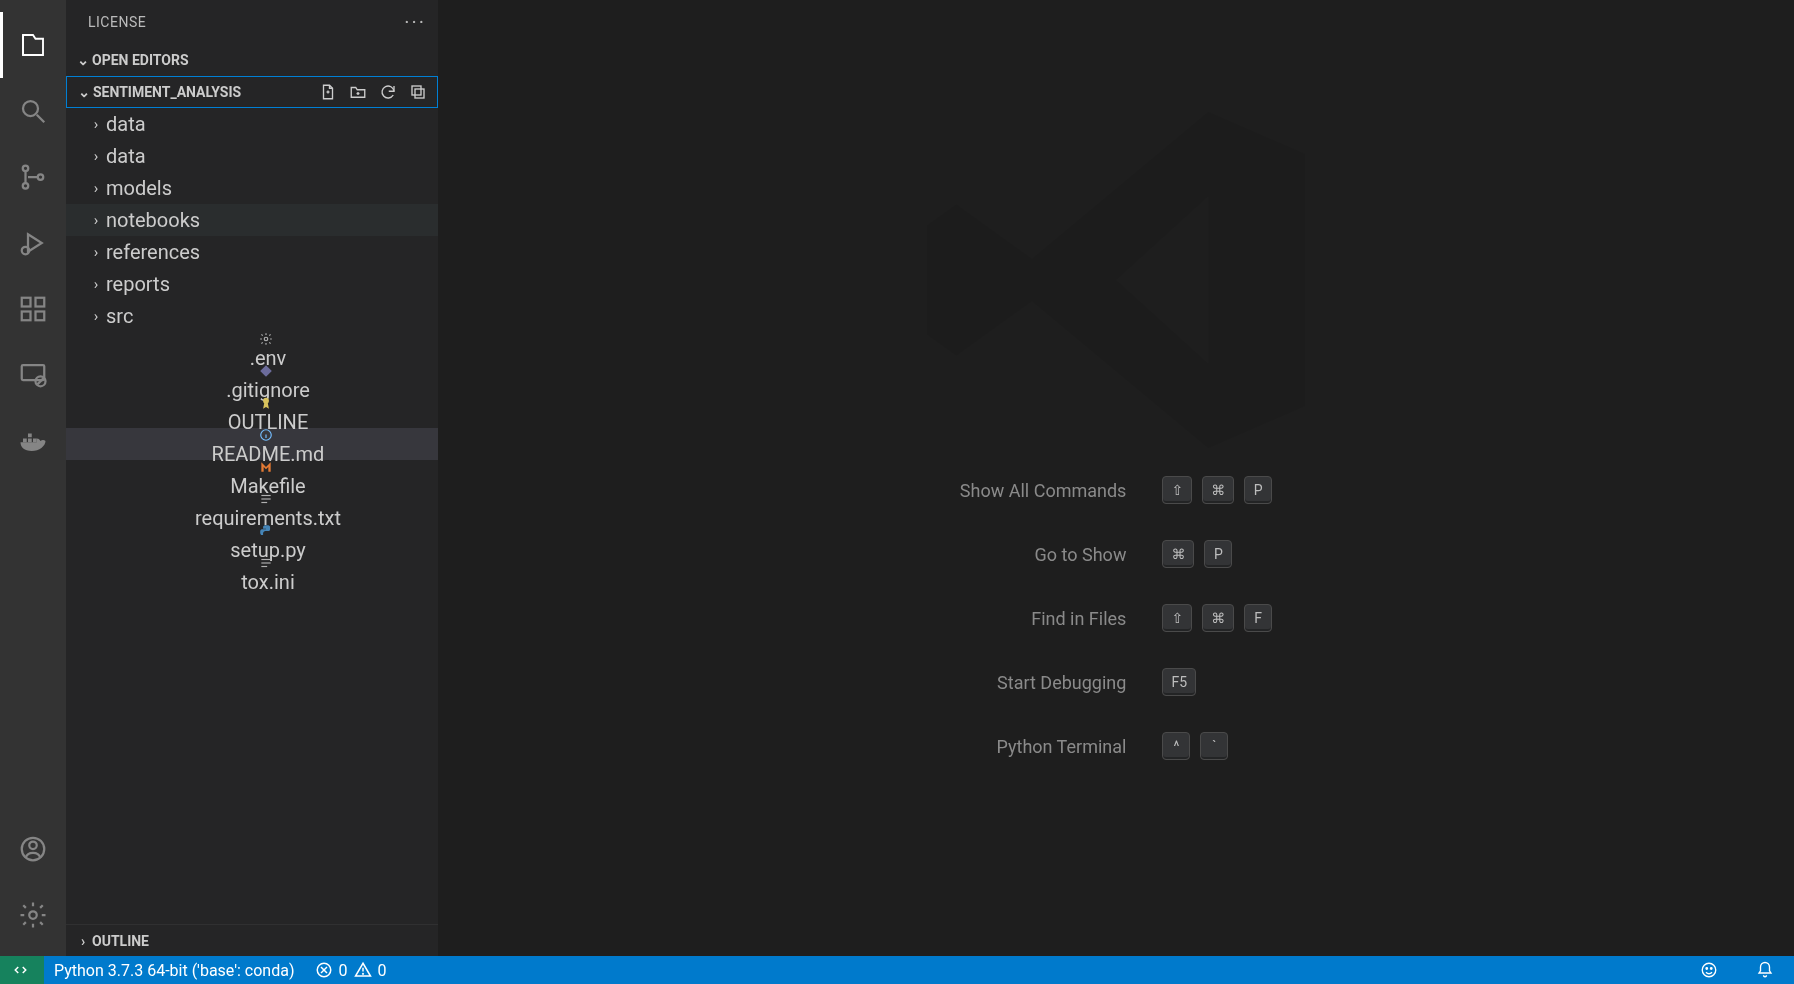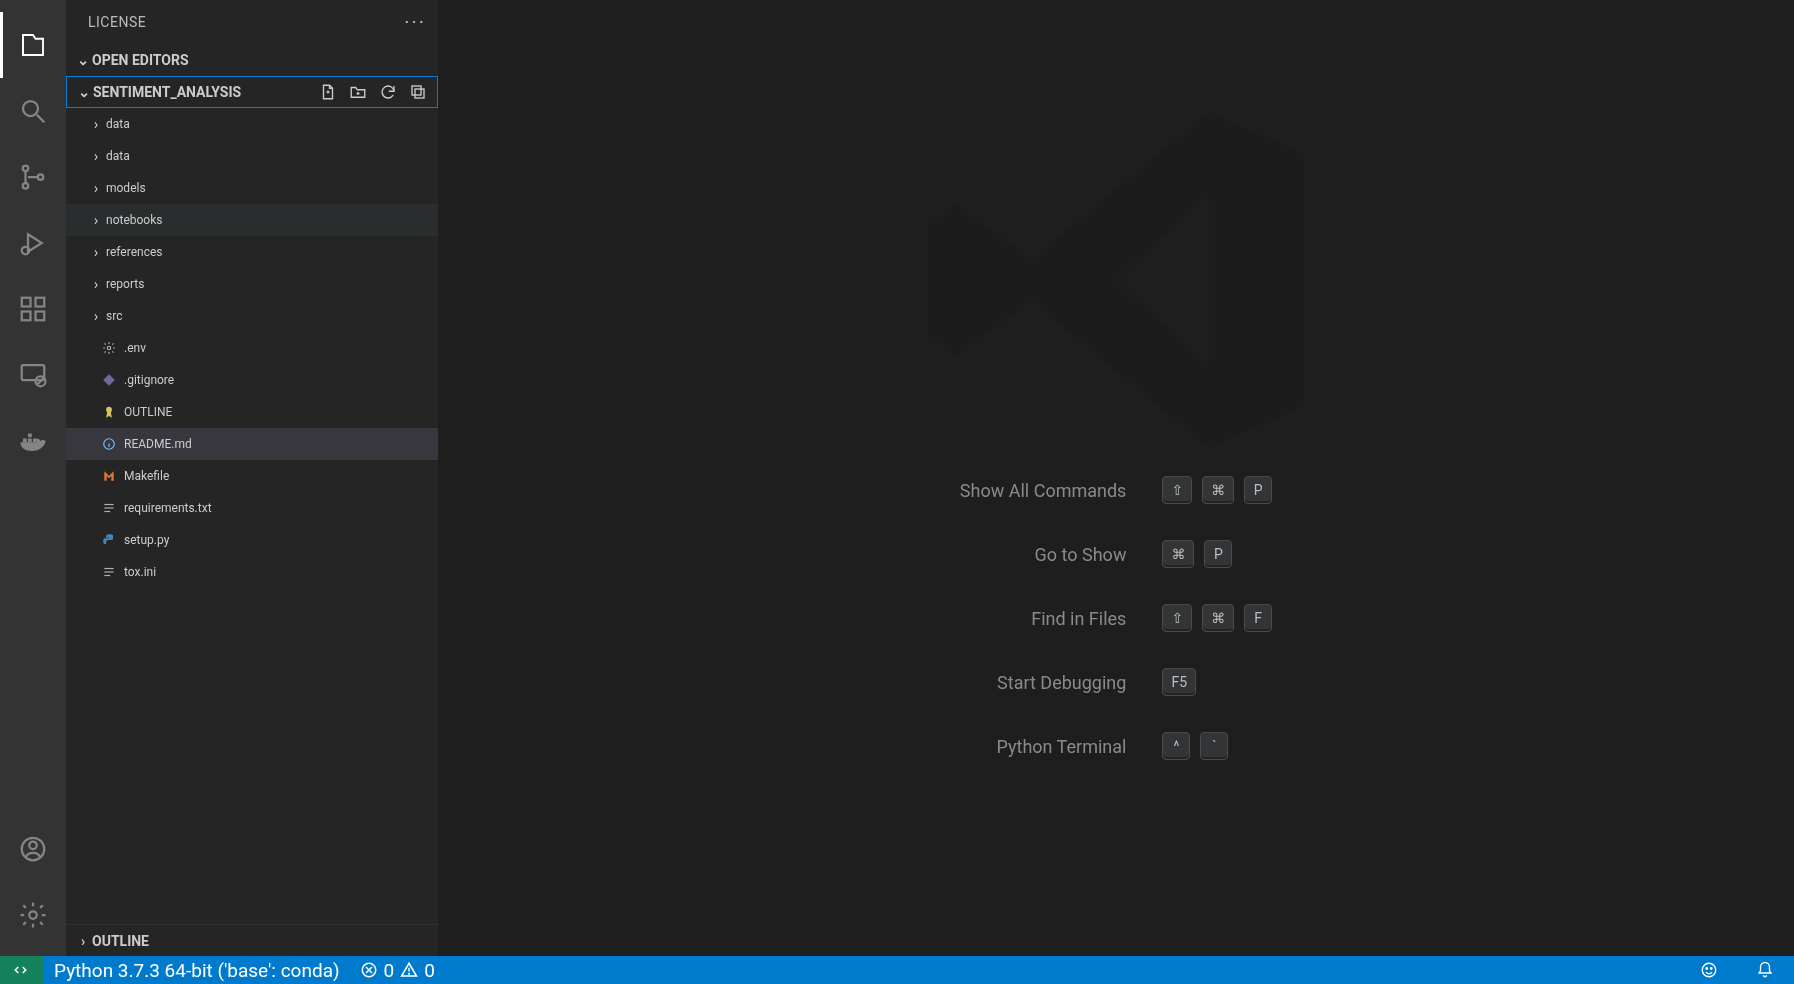--- a/index.html
+++ b/index.html
@@ -25,34 +25,34 @@
 .section-header.project .title-wrap { display:flex; align-items:center; }
 .proj-actions { display:flex; gap:12px; }
 .proj-actions svg { width:18px; height:18px; color:#ccc; cursor:pointer; }
 
 .tree { flex:1; overflow:auto; }
 .tree-item { height:32px; display:flex; align-items:center; padding-left:20px; cursor:pointer; color:#ccc; }
 .tree-item.hovered { background:#2a2d2e; }
 .tree-item.selected { background:#37373d; }
 .tree-item .arrow { width:20px; display:inline-flex; justify-content:center; color:#ccc; }
 .tree-item .file-icon { width:22px; display:inline-flex; justify-content:center; margin-right:4px; }
-.tree-item.file { padding-left:32px; }
-.tree-item .label { font-size:12px; }
+.tree-item.file { padding-left:32px;flex-direction:column; }
+.tree-item .label { font-size:20px; }
 
 
 .editor { flex:1; background:#1e1e1e; display:flex; align-items:center; justify-content:center; position:relative; }
 .vscode-logo { position:absolute; top:70px; opacity:.08; }
 .vscode-logo svg { width:420px; height:420px; fill:#000; color:#000; }
 .commands { margin-top:280px; display:grid; grid-template-columns:auto auto; column-gap:26px; row-gap:30px; align-items:center; color:#8a8a8a; font-size:18px;gap:36px; }
 .commands .lbl { text-align:right; }
 .commands .keys { display:flex; gap:10px; }
 .key { background:#333436; border:1px solid #4a4a4a; color:#bdbdbd; border-radius:4px; min-width:28px; height:28px; padding:0 8px; display:inline-flex; align-items:center; justify-content:center; font-size:14px; box-shadow:inset 0 -2px 0 rgba(0,0,0,.3); }
 
 
-.status-bar { height:28px; background:#007acc; color:#fff; display:flex; align-items:center; font-size:19px; }
+.status-bar { height:28px; background:#007acc; color:#fff; display:flex; align-items:center; font-size:16px; }
 .status-left,.status-right { display:flex; align-items:center; height:100%; }
 .status-right { margin-left:auto; padding-right:10px; gap:18px; }
 .status-item { display:flex; align-items:center; gap:6px; padding:0 10px; height:100%; cursor:pointer; }
 .remote-btn { background:#16825d; height:100%; width:44px; display:flex; align-items:center; justify-content:center; }
 .status-bar svg { width:18px; height:18px; }
 
 
 .outline-section { border-top:1px solid rgba(255,255,255,.05); }
 </style>
 </head>

